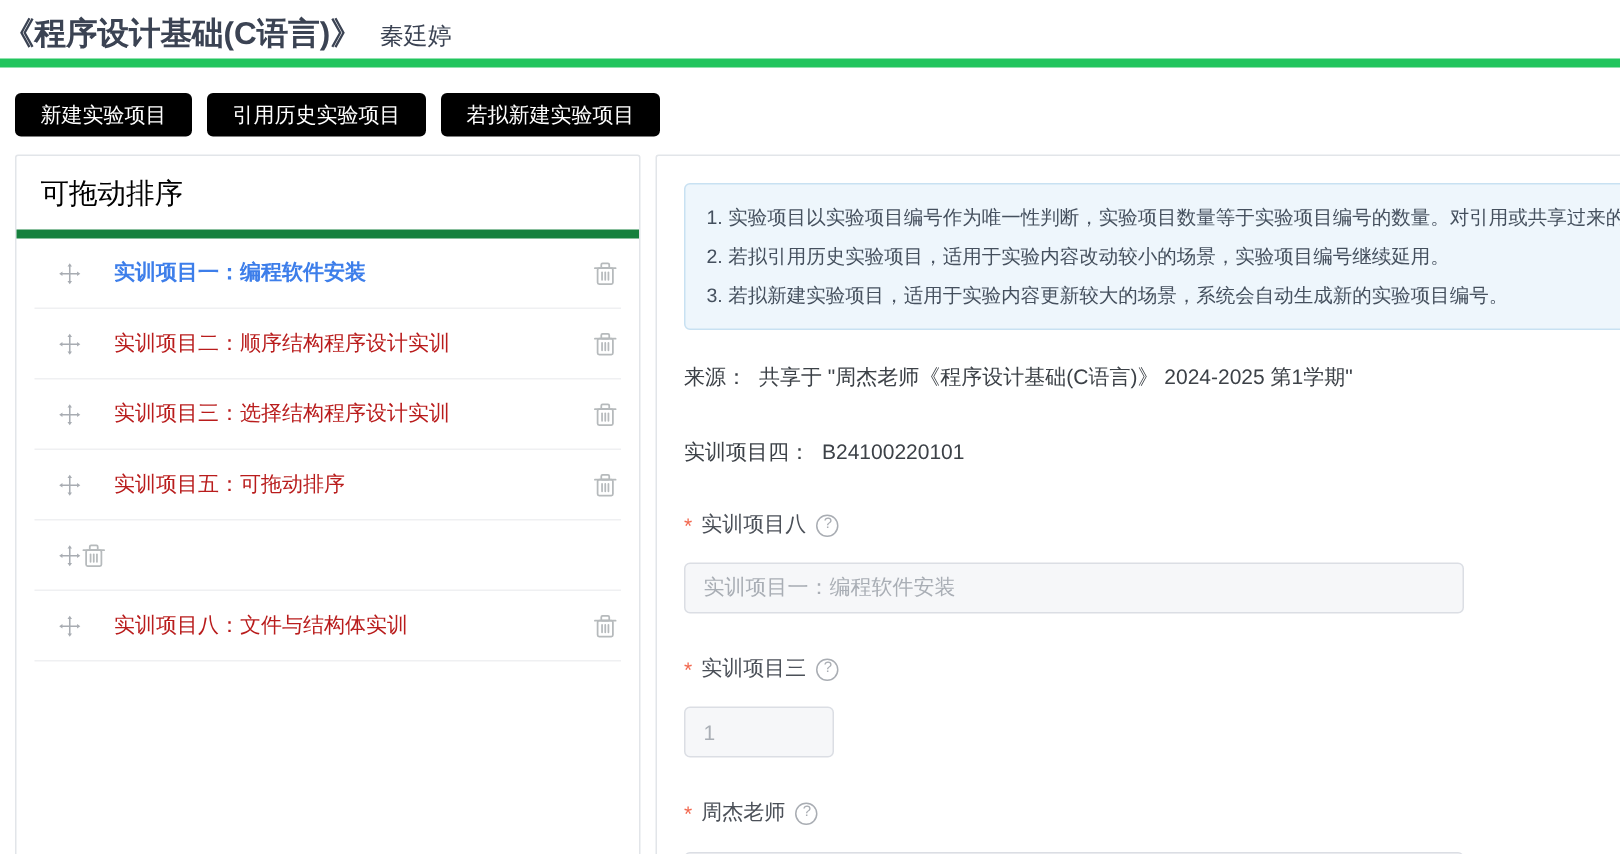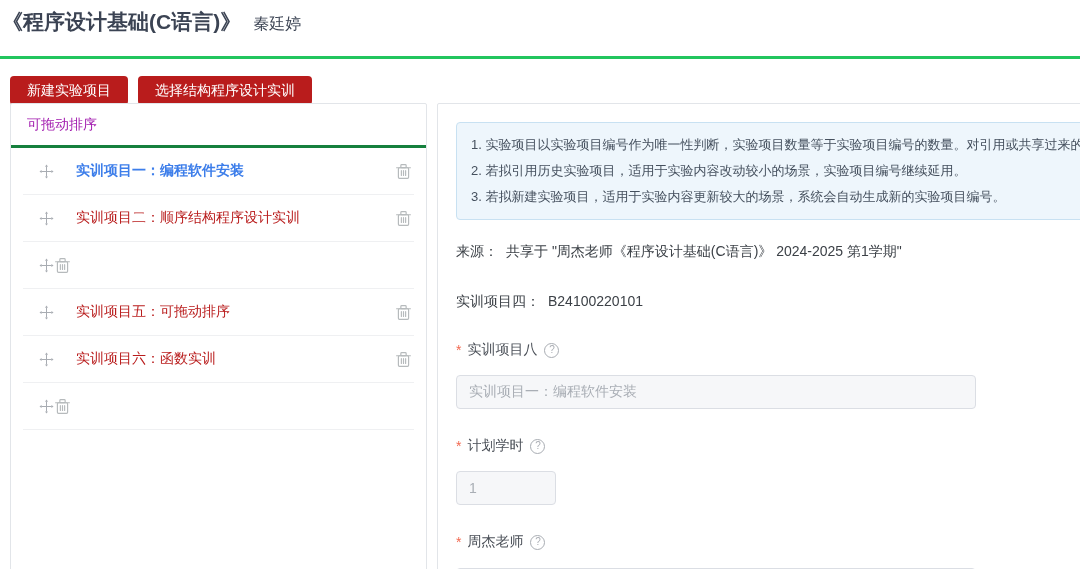--- a/index.html
+++ b/index.html
@@ -1,34 +1,34 @@
 <!DOCTYPE html>
 <html><head>
 <meta charset="utf-8">
 <style>
   * { box-sizing: border-box; margin: 0; padding: 0; }
   html, body { width: 1080px; height: 569px; overflow: hidden; background: #fff;
     font-family: "Liberation Sans", "DejaVu Sans", sans-serif; }
 
   
-  .page-header { padding: 8px 0 0 2px; height: 59px; border-bottom: 3px solid #22c55e; }
+  .page-header { padding: 8px 0 0 2px; height: 45px; border-bottom: 6px solid #22c55e; }
   .page-title { font-size: 21px; font-weight: bold; color: #3b4353; display: inline-block; }
   .teacher-name { font-size: 16px; font-weight: 400; color: #3b4353; margin-left: 12px; }
 
   
   .toolbar { margin: 17px 0 0 10px; display: flex; gap: 10px; }
-  .btn-primary { background: #b91c1c; color: #fff; font-size: 14px; height: 29px;
+  .btn-primary { background: #000000; color: #fff; font-size: 14px; height: 29px;
     padding: 0 17px; border: none; border-radius: 4px; cursor: pointer;
     display: inline-flex; align-items: center; font-family: inherit; }
 
   
   .left-panel { position: absolute; left: 10px; top: 103px; width: 417px; height: 600px;
     border: 1px solid #e2e5e9; border-radius: 2px; background: #fff; }
-  .panel-header { padding: 12px 16px 11px 16px; font-size: 14px; color: #a21caf;
-    border-bottom: 3px solid #15803d; }
+  .panel-header { padding: 12px 16px 11px 16px; font-size: 19px; color: #000000;
+    border-bottom: 6px solid #15803d; }
   .proj-row { height: 47px; margin: 0 12px; padding: 0 2px;
     display: flex; align-items: center; border-bottom: 1px solid #eff0f2; cursor: pointer; }
   .drag-handle { width: 15px; height: 15px; margin-left: 14px; flex: 0 0 auto; cursor: move; }
   .proj-label { flex: 1; font-size: 14px; color: #b91c1c; margin-left: 22px;
     white-space: nowrap; overflow: hidden; }
   .proj-row.selected .proj-label { color: #3d7eea; font-weight: bold; }
   .trash-btn { width: 17px; height: 17px; flex: 0 0 auto; cursor: pointer; }
 
   
   .right-panel { position: absolute; left: 437px; top: 103px; width: 762px; height: 600px;
@@ -55,21 +55,22 @@
 </style>
 </head>
 <body>
 
 <div class="page-header">
   <span class="page-title">《程序设计基础(C语言)》</span><span class="teacher-name">秦廷婷</span>
 </div>
 
 <div class="toolbar">
   <button class="btn-primary">新建实验项目</button>
-  <button class="btn-primary">选择结构程序设计实训</button>
+  <button class="btn-primary">引用历史实验项目</button>
+  <button class="btn-primary">若拟新建实验项目</button>
 </div>
 
 <div class="left-panel">
   <div class="panel-header">可拖动排序</div>
   <div id="project-list">
       <div class="proj-row selected">
     <svg class="drag-handle" viewBox="0 0 16 16">
       <g stroke="#a8acb2" stroke-width="1.1" fill="#a8acb2">
         <line x1="8" y1="2.5" x2="8" y2="13.5"></line>
         <line x1="2.5" y1="8" x2="13.5" y2="8"></line>
@@ -118,20 +119,21 @@
     <svg class="drag-handle" viewBox="0 0 16 16">
       <g stroke="#a8acb2" stroke-width="1.1" fill="#a8acb2">
         <line x1="8" y1="2.5" x2="8" y2="13.5"></line>
         <line x1="2.5" y1="8" x2="13.5" y2="8"></line>
         <path d="M8 0.5 L6.4 2.8 L9.6 2.8 Z" stroke="none"></path>
         <path d="M8 15.5 L6.4 13.2 L9.6 13.2 Z" stroke="none"></path>
         <path d="M0.5 8 L2.8 6.4 L2.8 9.6 Z" stroke="none"></path>
         <path d="M15.5 8 L13.2 6.4 L13.2 9.6 Z" stroke="none"></path>
       </g>
     </svg>
+    <span class="proj-label">实训项目三：选择结构程序设计实训</span>
     <svg class="trash-btn" viewBox="0 0 16 16">
       <g fill="none" stroke="#b6babc" stroke-width="1.1" stroke-linecap="round">
         <rect x="3.2" y="4.5" width="9.6" height="10" rx="1"></rect>
         <line x1="1.5" y1="4.5" x2="14.5" y2="4.5"></line>
         <rect x="5.5" y="1.5" width="5" height="3" rx="0.8"></rect>
         <line x1="6" y1="7.2" x2="6" y2="11.8"></line>
         <line x1="8" y1="7.2" x2="8" y2="11.8"></line>
         <line x1="10" y1="7.2" x2="10" y2="11.8"></line>
       </g>
     </svg>
@@ -163,43 +165,43 @@
     <svg class="drag-handle" viewBox="0 0 16 16">
       <g stroke="#a8acb2" stroke-width="1.1" fill="#a8acb2">
         <line x1="8" y1="2.5" x2="8" y2="13.5"></line>
         <line x1="2.5" y1="8" x2="13.5" y2="8"></line>
         <path d="M8 0.5 L6.4 2.8 L9.6 2.8 Z" stroke="none"></path>
         <path d="M8 15.5 L6.4 13.2 L9.6 13.2 Z" stroke="none"></path>
         <path d="M0.5 8 L2.8 6.4 L2.8 9.6 Z" stroke="none"></path>
         <path d="M15.5 8 L13.2 6.4 L13.2 9.6 Z" stroke="none"></path>
       </g>
     </svg>
-    <span class="proj-label">实训项目六：函数实训</span>
-    <svg class="trash-btn" viewBox="0 0 16 16">
-      <g fill="none" stroke="#b6babc" stroke-width="1.1" stroke-linecap="round">
-        <rect x="3.2" y="4.5" width="9.6" height="10" rx="1"></rect>
-        <line x1="1.5" y1="4.5" x2="14.5" y2="4.5"></line>
-        <rect x="5.5" y="1.5" width="5" height="3" rx="0.8"></rect>
-        <line x1="6" y1="7.2" x2="6" y2="11.8"></line>
-        <line x1="8" y1="7.2" x2="8" y2="11.8"></line>
-        <line x1="10" y1="7.2" x2="10" y2="11.8"></line>
-      </g>
-    </svg>
-  </div>
-      <div class="proj-row">
-    <svg class="drag-handle" viewBox="0 0 16 16">
-      <g stroke="#a8acb2" stroke-width="1.1" fill="#a8acb2">
-        <line x1="8" y1="2.5" x2="8" y2="13.5"></line>
-        <line x1="2.5" y1="8" x2="13.5" y2="8"></line>
-        <path d="M8 0.5 L6.4 2.8 L9.6 2.8 Z" stroke="none"></path>
-        <path d="M8 15.5 L6.4 13.2 L9.6 13.2 Z" stroke="none"></path>
-        <path d="M0.5 8 L2.8 6.4 L2.8 9.6 Z" stroke="none"></path>
-        <path d="M15.5 8 L13.2 6.4 L13.2 9.6 Z" stroke="none"></path>
-      </g>
-    </svg>
+    <svg class="trash-btn" viewBox="0 0 16 16">
+      <g fill="none" stroke="#b6babc" stroke-width="1.1" stroke-linecap="round">
+        <rect x="3.2" y="4.5" width="9.6" height="10" rx="1"></rect>
+        <line x1="1.5" y1="4.5" x2="14.5" y2="4.5"></line>
+        <rect x="5.5" y="1.5" width="5" height="3" rx="0.8"></rect>
+        <line x1="6" y1="7.2" x2="6" y2="11.8"></line>
+        <line x1="8" y1="7.2" x2="8" y2="11.8"></line>
+        <line x1="10" y1="7.2" x2="10" y2="11.8"></line>
+      </g>
+    </svg>
+  </div>
+      <div class="proj-row">
+    <svg class="drag-handle" viewBox="0 0 16 16">
+      <g stroke="#a8acb2" stroke-width="1.1" fill="#a8acb2">
+        <line x1="8" y1="2.5" x2="8" y2="13.5"></line>
+        <line x1="2.5" y1="8" x2="13.5" y2="8"></line>
+        <path d="M8 0.5 L6.4 2.8 L9.6 2.8 Z" stroke="none"></path>
+        <path d="M8 15.5 L6.4 13.2 L9.6 13.2 Z" stroke="none"></path>
+        <path d="M0.5 8 L2.8 6.4 L2.8 9.6 Z" stroke="none"></path>
+        <path d="M15.5 8 L13.2 6.4 L13.2 9.6 Z" stroke="none"></path>
+      </g>
+    </svg>
+    <span class="proj-label">实训项目八：文件与结构体实训</span>
     <svg class="trash-btn" viewBox="0 0 16 16">
       <g fill="none" stroke="#b6babc" stroke-width="1.1" stroke-linecap="round">
         <rect x="3.2" y="4.5" width="9.6" height="10" rx="1"></rect>
         <line x1="1.5" y1="4.5" x2="14.5" y2="4.5"></line>
         <rect x="5.5" y="1.5" width="5" height="3" rx="0.8"></rect>
         <line x1="6" y1="7.2" x2="6" y2="11.8"></line>
         <line x1="8" y1="7.2" x2="8" y2="11.8"></line>
         <line x1="10" y1="7.2" x2="10" y2="11.8"></line>
       </g>
     </svg>
@@ -224,21 +226,21 @@
 
   <div class="field-label">
     <span class="required-star">*</span>
     <span>实训项目八</span>
     <span class="help-icon">?</span>
   </div>
   <input class="text-input" type="text" disabled="" value="实训项目一：编程软件安装" style="">
 
   <div class="field-label">
     <span class="required-star">*</span>
-    <span>计划学时</span>
+    <span>实训项目三</span>
     <span class="help-icon">?</span>
   </div>
   <input class="text-input small" type="text" disabled="" value="1" style="">
 
   <div class="field-label" style="margin-bottom:17px;">
     <span class="required-star">*</span>
     <span>周杰老师</span>
     <span class="help-icon">?</span>
   </div>
   <div class="select-box">

